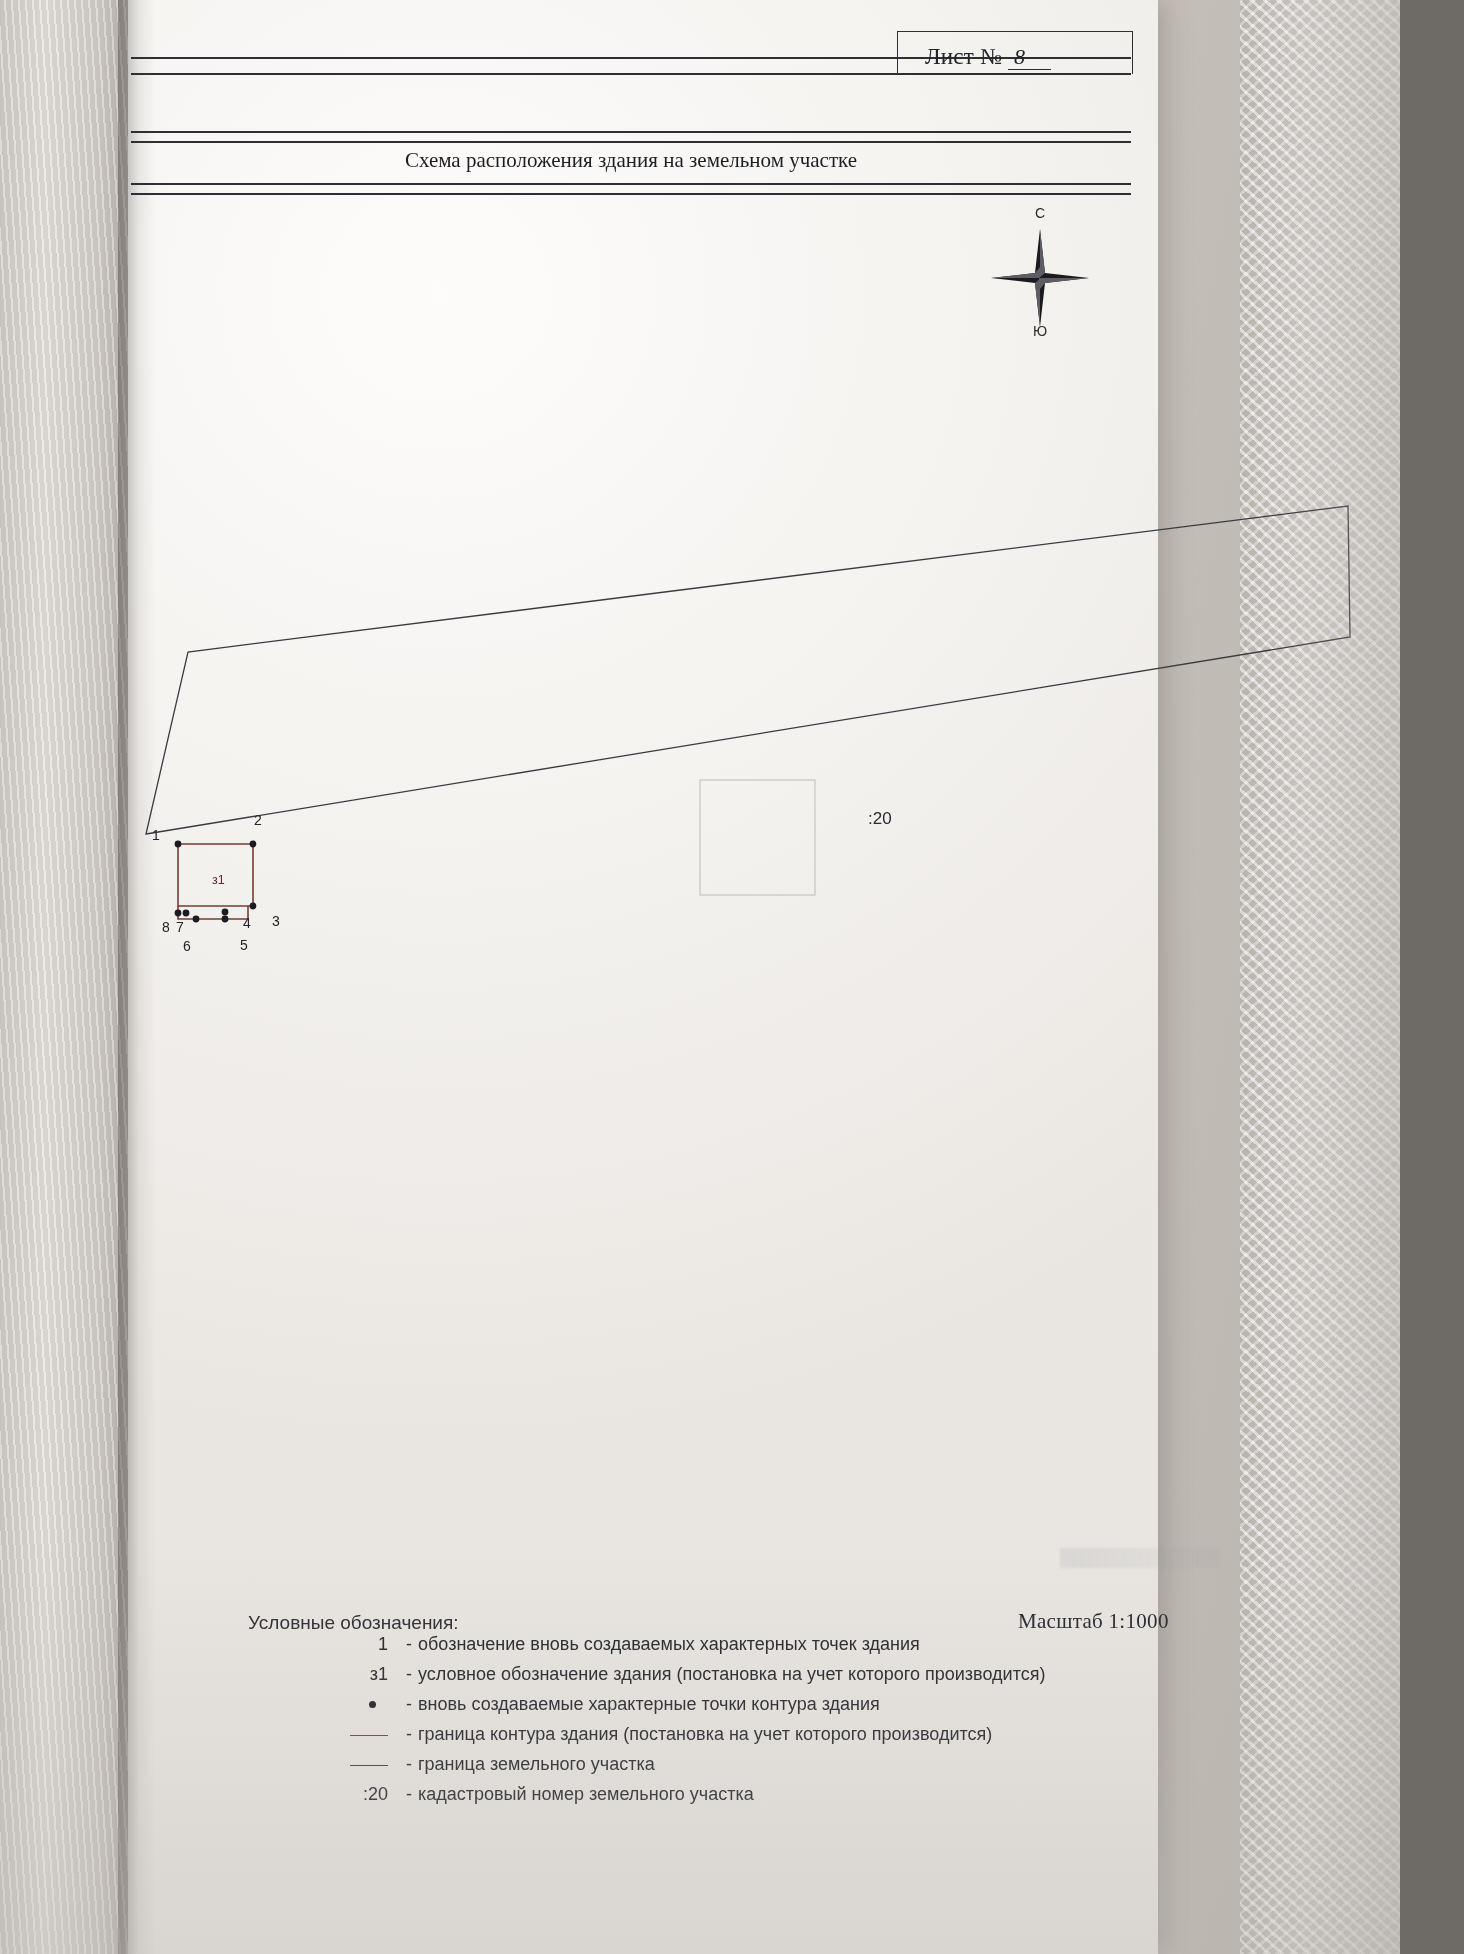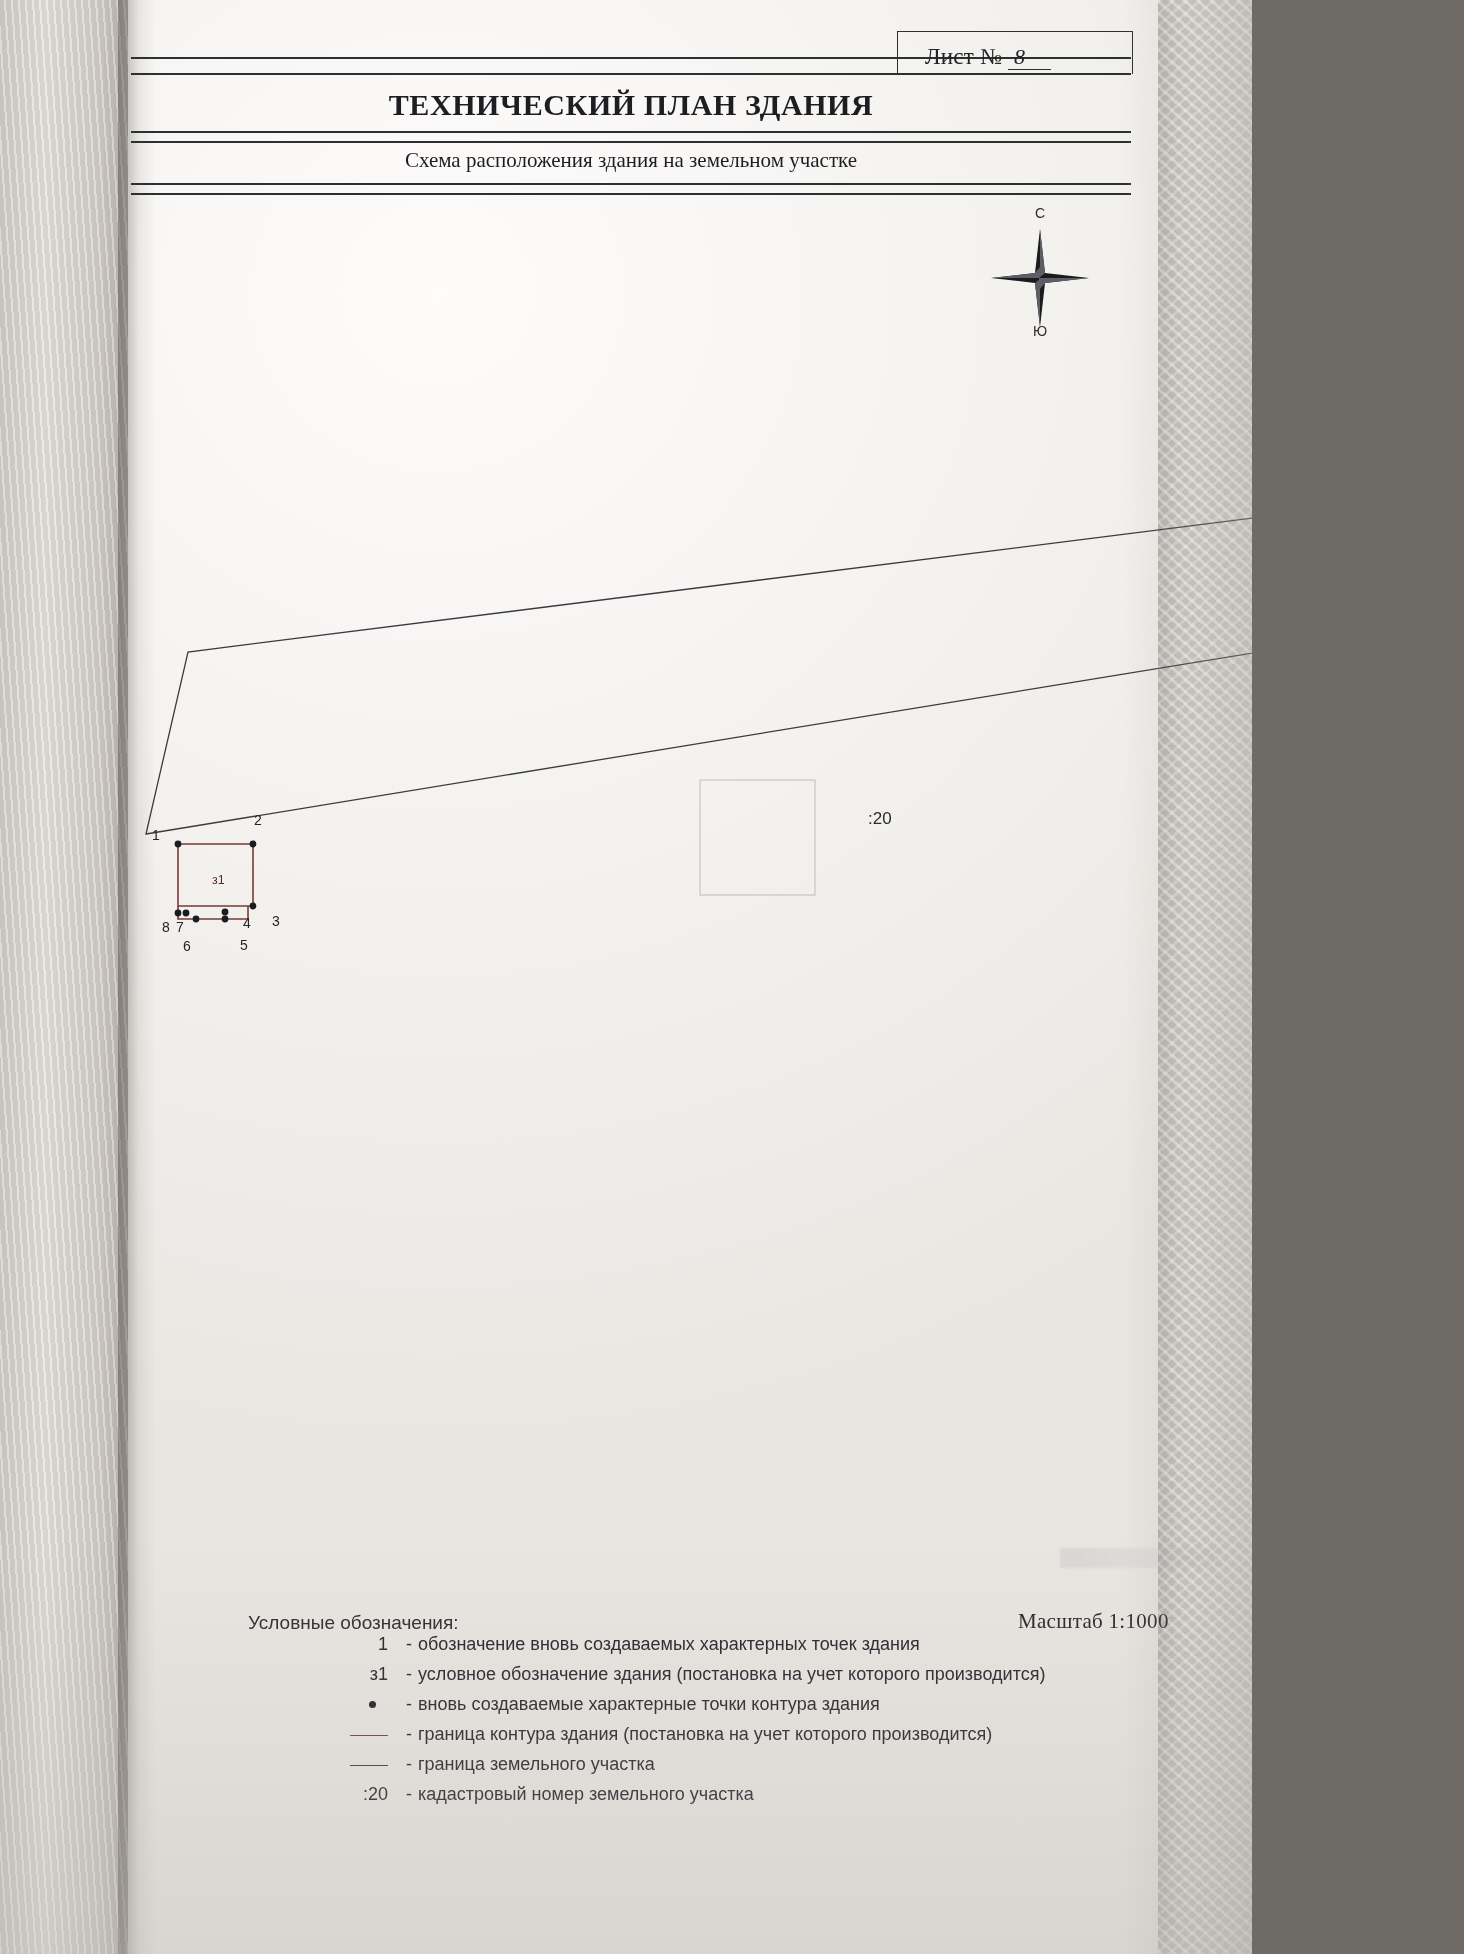--- a/index.html
+++ b/index.html
@@ -2,21 +2,21 @@
 <html lang="ru"><head>
 <meta charset="utf-8">
 <style>
   html, body {
     margin: 0;
     padding: 0;
     background: #6e6a66;
   }
   #page {
     position: relative;
-    width: 1252px;
+    width: 1400px;
     height: 1954px;
     overflow: hidden;
     background: #bef264;
     font-family: "Liberation Serif", serif;
   }
   
   .bg-desk {
     position: absolute;
     inset: 0;
     background:
@@ -243,21 +243,20 @@
   <div class="rule" style="left:131px; top:141px; width:1000px;"></div>
   <div class="rule" style="left:131px; top:183px; width:1000px;"></div>
   <div class="rule" style="left:131px; top:193px; width:1000px;"></div>
 
   <div class="header-box" style="left:897px; top:31px; width:234px; height:42px; border-bottom:none;"></div>
   <div class="sheet-no" style="left:925px; top:44px;">
     <span>Лист №</span>
     <span class="val">8</span>
   </div>
 
-  <div class="doc-title" style="left:131px; top:88px; width:1000px;">ТЕХНИЧЕСКИЙ ПЛАН ЗДАНИЯ</div>
   <div class="doc-subtitle" style="left:131px; top:148px; width:1000px;">Схема расположения здания на земельном участке</div>
 
   <div class="compass" style="left:985px; top:205px; width:110px; height:140px;">
     <div class="lbl" style="left:45px; top:0px;">С</div>
     <div class="lbl" style="left:45px; top:118px;">Ю</div>
     <svg width="110" height="110" viewBox="0 0 110 110" style="position:absolute; left:0; top:18px;">
       <polygon points="55,6 60,50 55,56 50,50" fill="#1a1b1f"></polygon>
       <polygon points="55,6 60,50 66,55 55,56" fill="#5d5e63"></polygon>
       <polygon points="55,104 50,60 55,54 60,60" fill="#1a1b1f"></polygon>
       <polygon points="55,104 50,60 44,55 55,54" fill="#5d5e63"></polygon>

